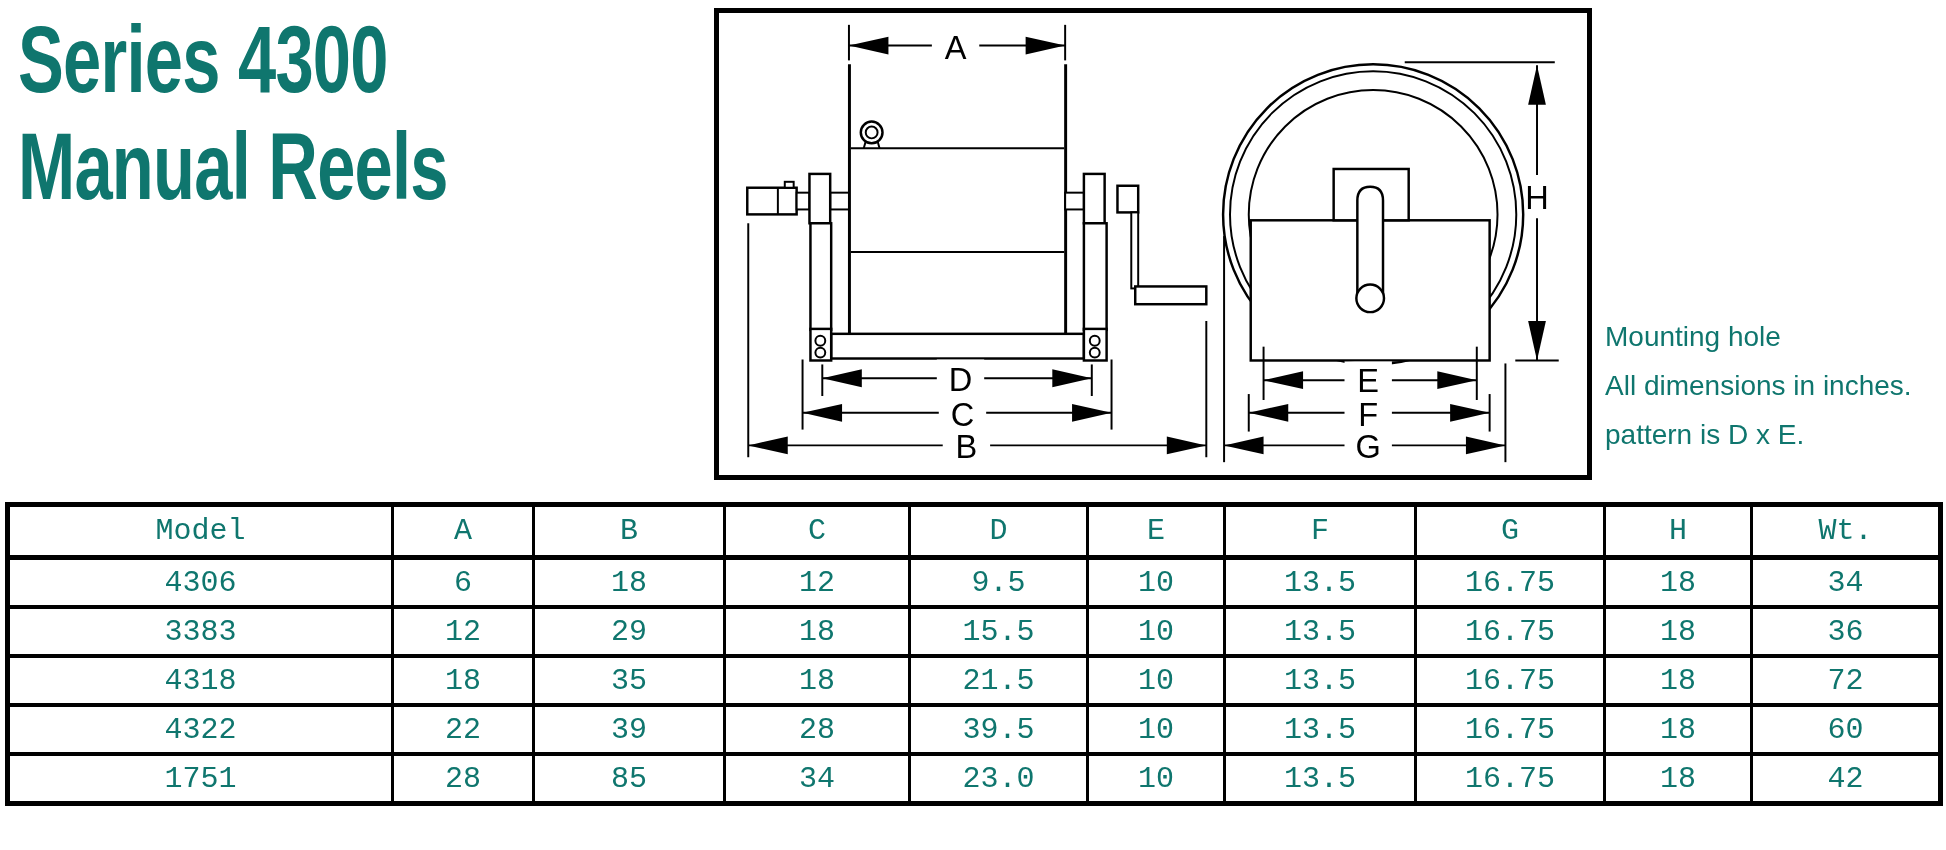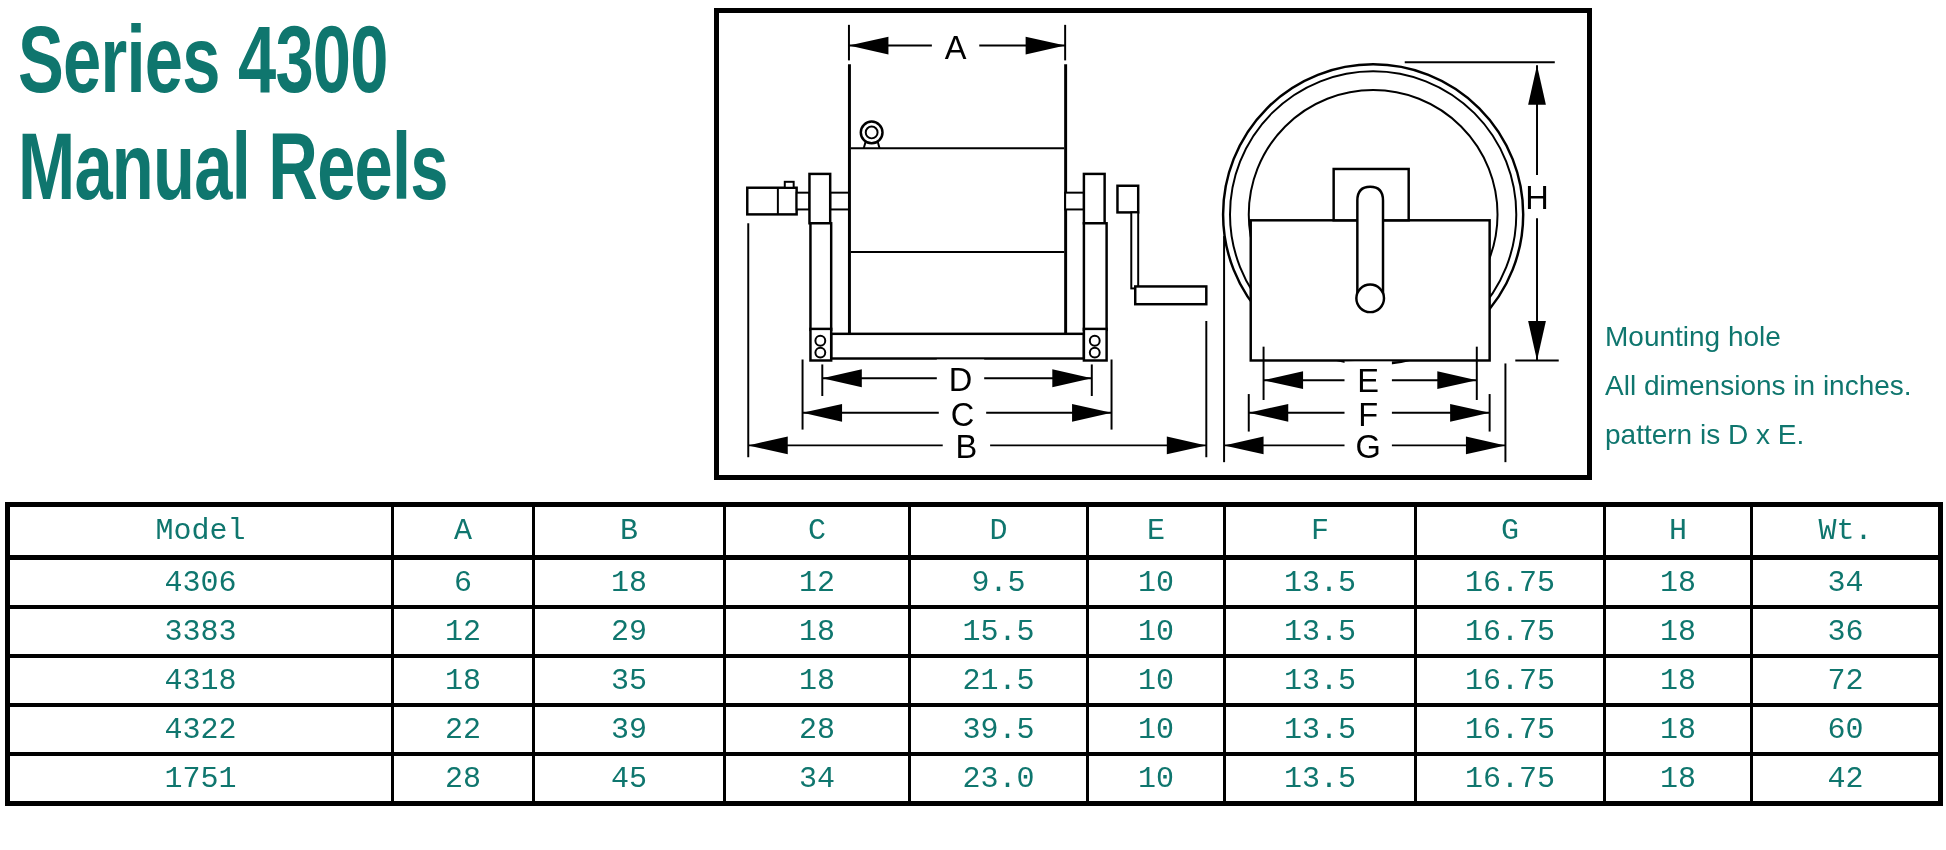--- a/index.html
+++ b/index.html
@@ -279,21 +279,21 @@
         <td>39.5</td>
         <td>10</td>
         <td>13.5</td>
         <td>16.75</td>
         <td>18</td>
         <td>60</td>
       </tr>
       <tr>
         <td>1751</td>
         <td>28</td>
-        <td>45</td>
+        <td>85</td>
         <td>34</td>
         <td>23.0</td>
         <td>10</td>
         <td>13.5</td>
         <td>16.75</td>
         <td>18</td>
         <td>42</td>
       </tr>
     </tbody>
   </table>

